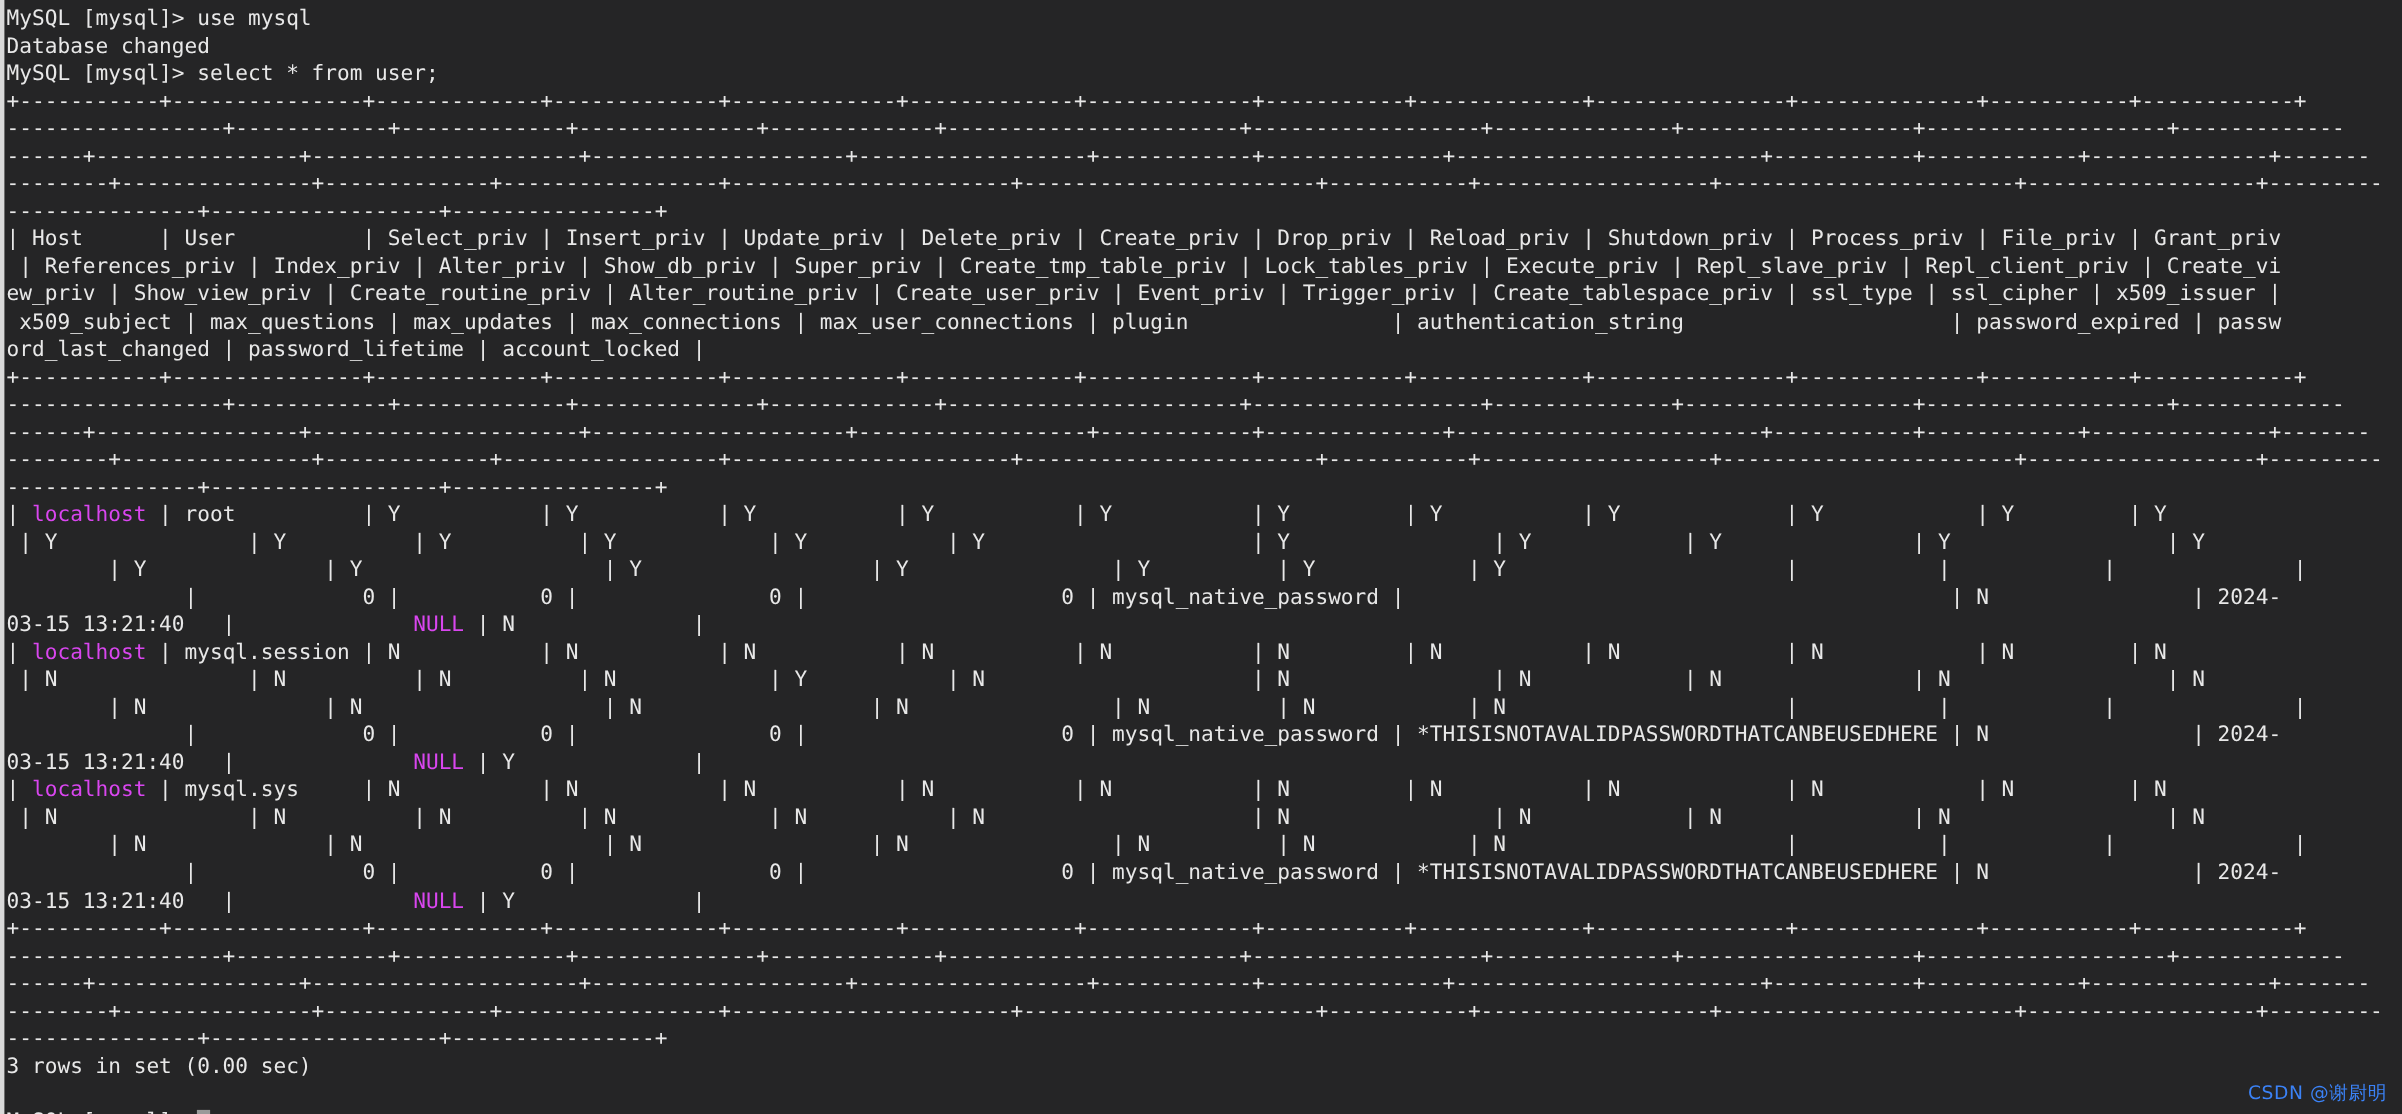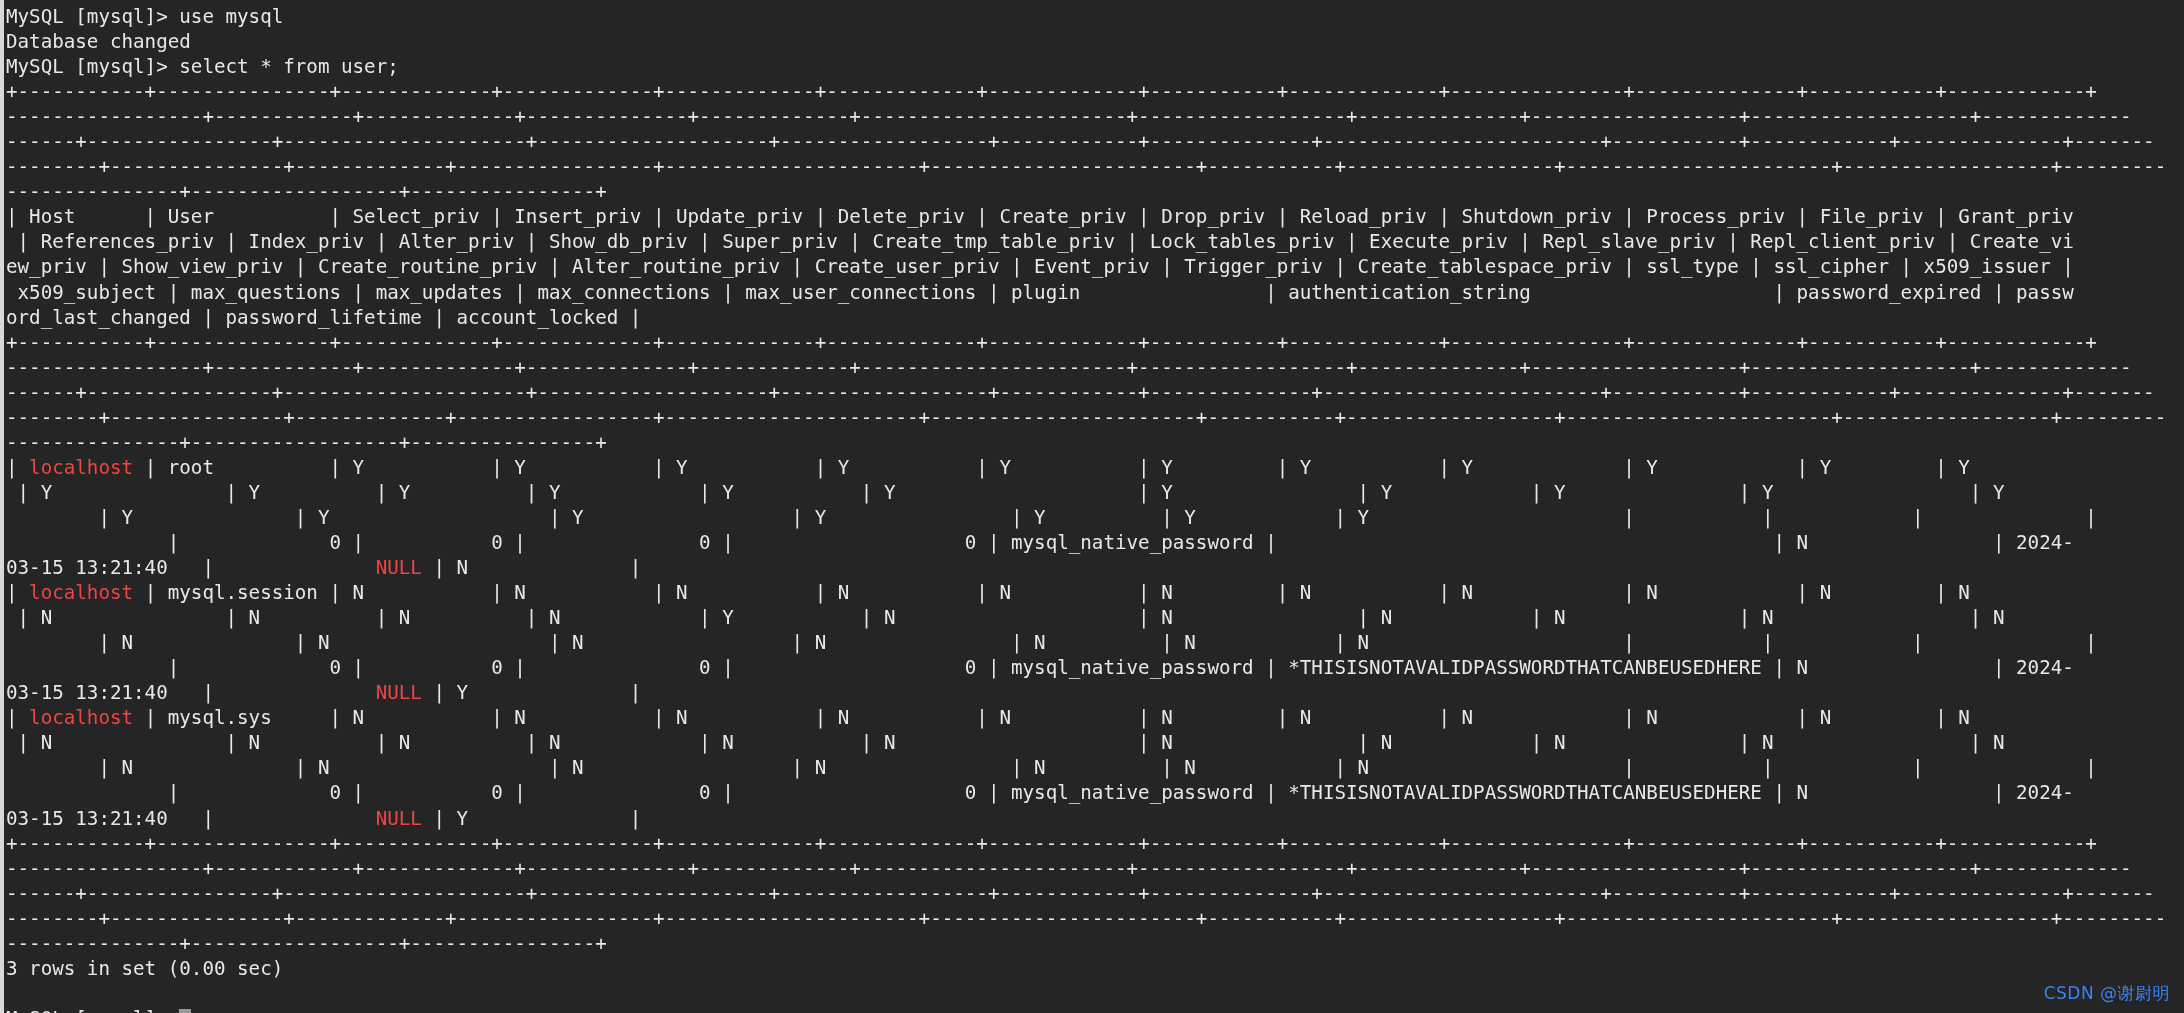--- a/index.html
+++ b/index.html
@@ -42,21 +42,21 @@
     line-height: 25.05px;
     white-space: pre;
     letter-spacing: 0px;
     -webkit-font-smoothing: antialiased;
   }
   .line {
     height: 25.05px;
     white-space: pre;
     font-variant-ligatures: none;
   }
-  .magenta { color: #ef4444; text-align: right; }
+  .magenta { color: #d946ef; text-align: right; }
   .cursor {
     display: inline-block;
     width: 11.55px;
     height: 19px;
     background: #9a9a9a;
     vertical-align: -3px;
   }
   #watermark {
     position: absolute;
     right: 14px;

